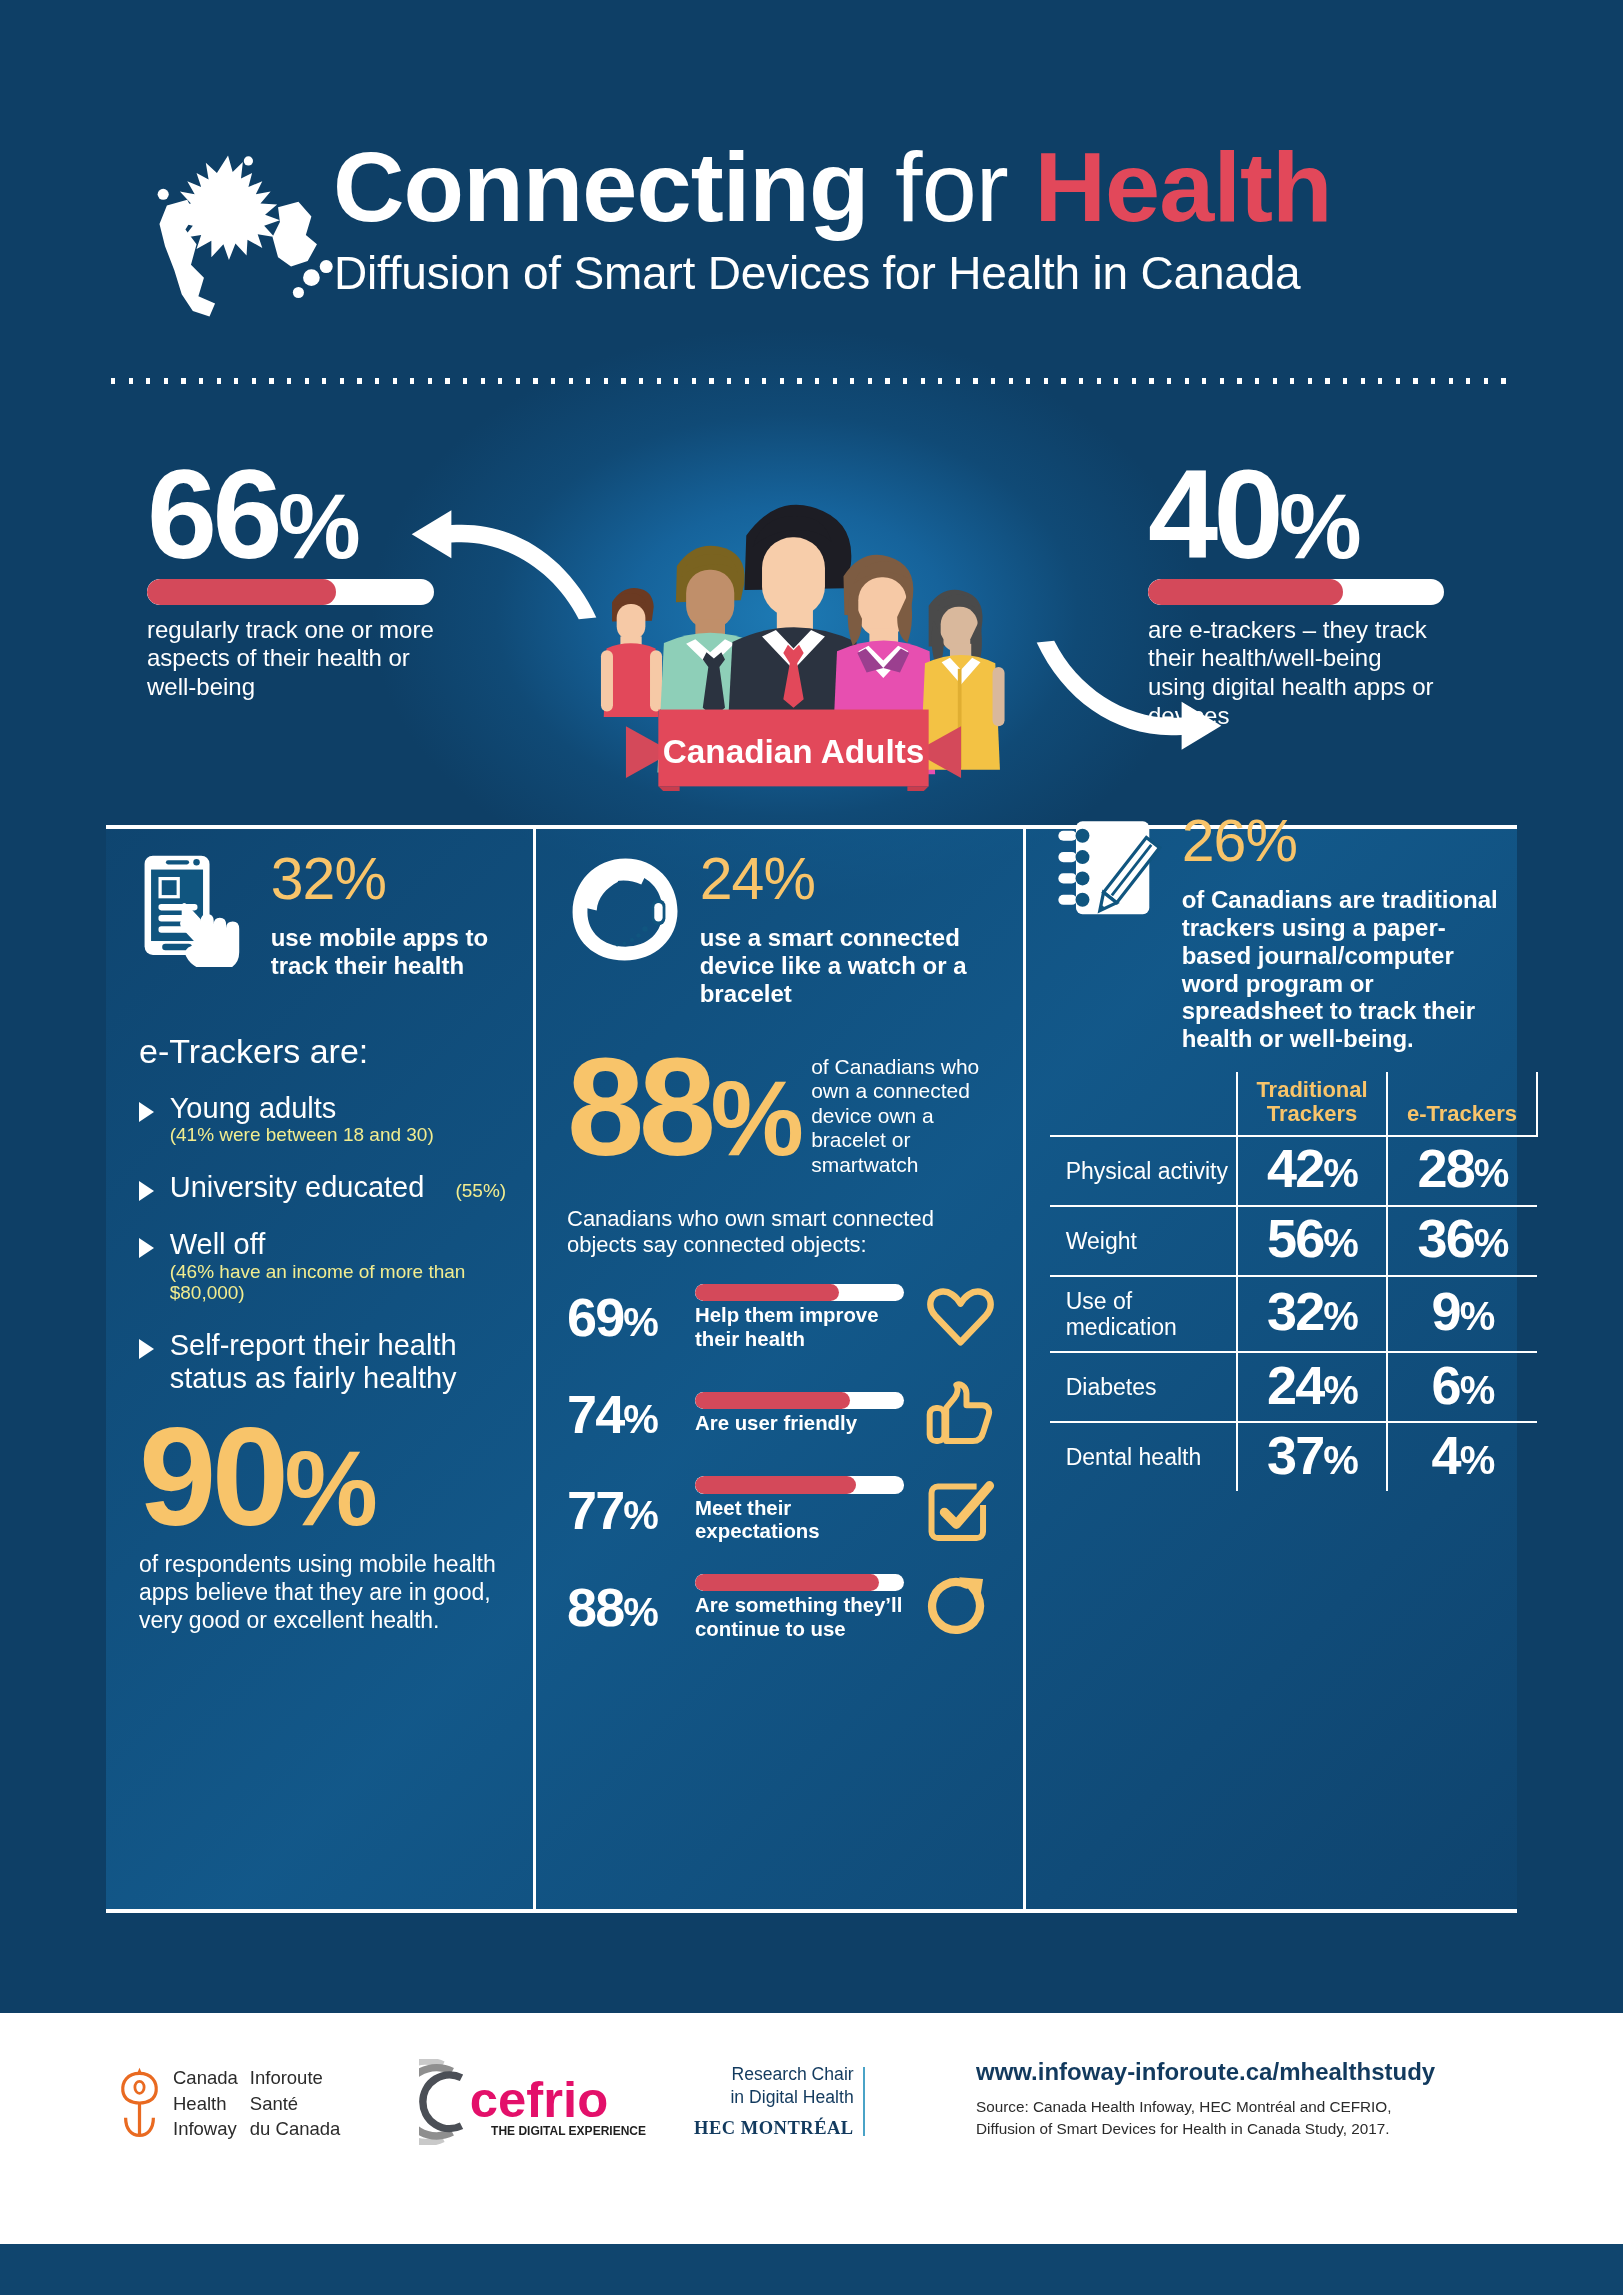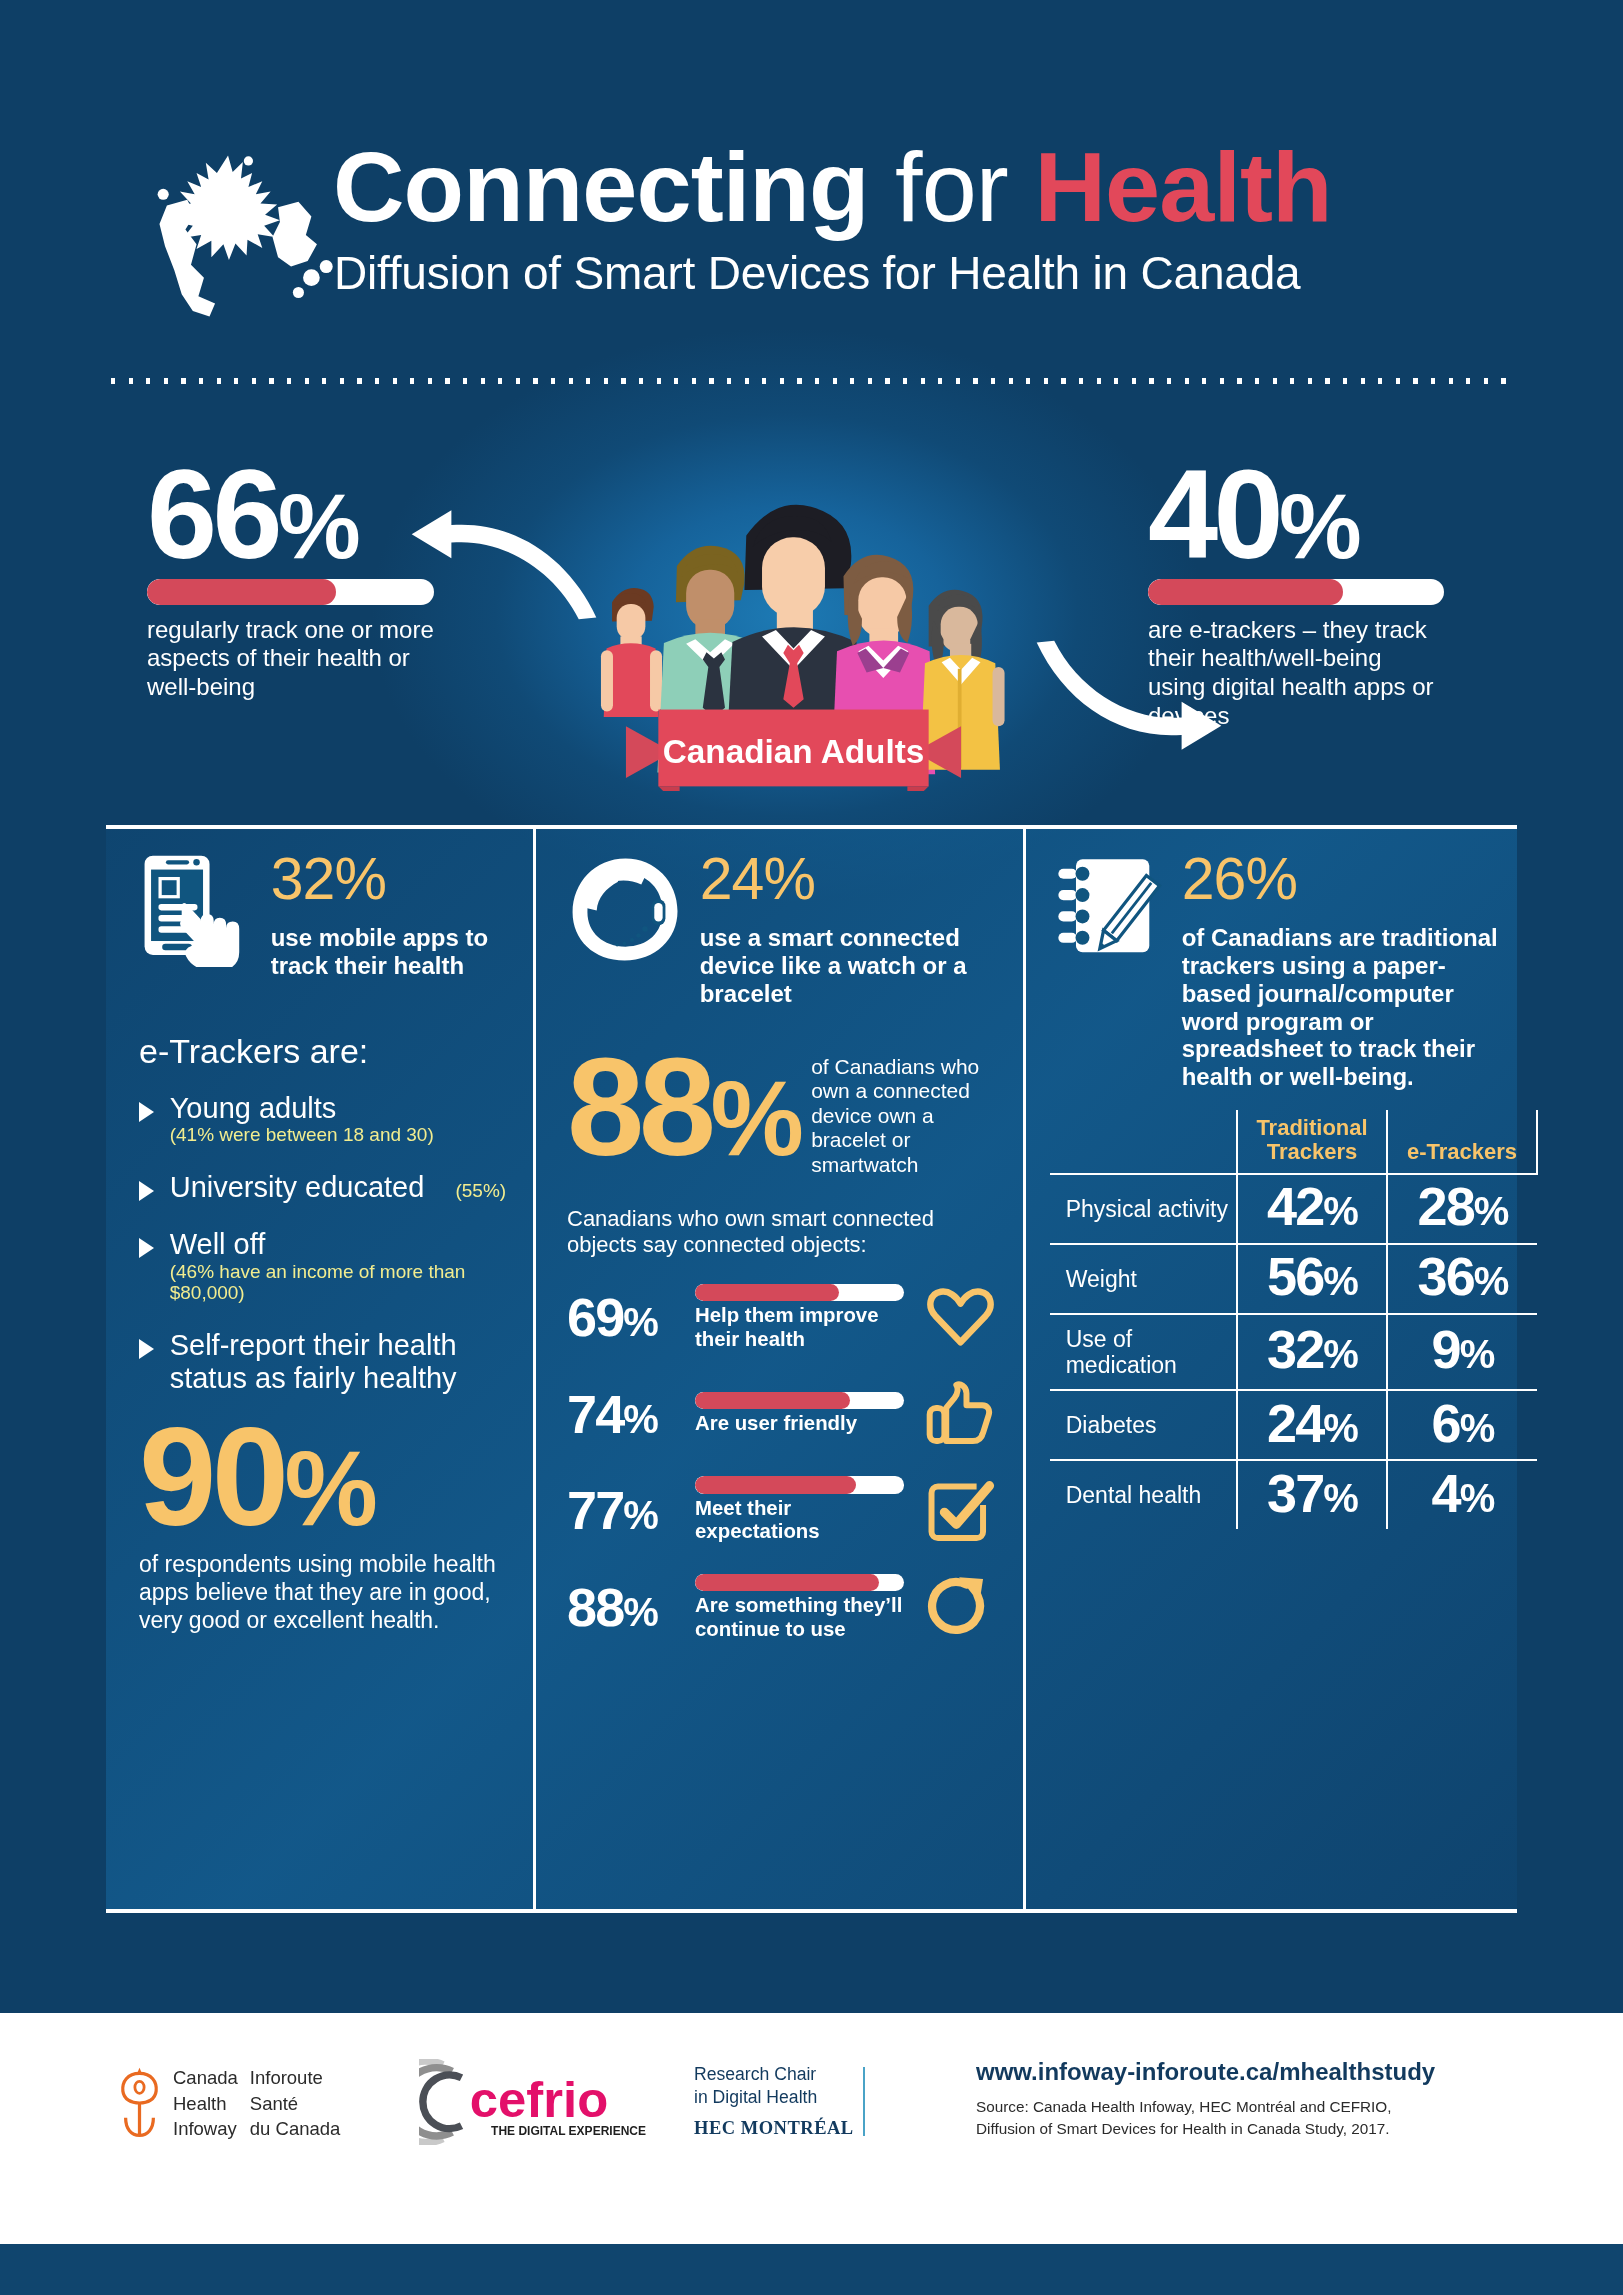--- a/index.html
+++ b/index.html
@@ -85,21 +85,21 @@
   
   .rule-top  { position:absolute; left:106px; top:825px; width:1411px; height:4.2px; background:#fff; }
   .rule-bot  { position:absolute; left:106px; top:1909px; width:1411px; height:4.2px; background:#fff; }
   .rule-v1   { position:absolute; left:533px; top:828px; width:3.2px; height:1081px; background:#fff; }
   .rule-v2   { position:absolute; left:1023px; top:828px; width:3.2px; height:1081px; background:#fff; }
 
   
   .col { position:absolute; }
   #col1 { left:139px; top:851px; width:379px; }
   #col2 { left:567px; top:851px; width:437px; }
-  #col3 { left:1050px; top:851px; width:453px; }
+  #col3 { left:1050px; top:813px; width:453px; }
 
   .stat-row { display:flex; align-items:flex-start; gap:15.7px; }
   .stat-icon { flex:0 0 auto; }
   .stat-icon svg { display:block; }
   .stat-num-thin {
     font-size:59px; color:#f8c46a; font-weight:300; line-height:.95;
     letter-spacing:-0.9px; white-space:nowrap;
   }
   .stat-text { font-size:24px; color:#ffffff; font-weight:700; line-height:1.16; margin-top:17px; }
 
@@ -187,21 +187,21 @@
   #logo-infoway { left:118px; top:52px; display:flex; align-items:center; gap:12px; }
   #logo-infoway .mark { width:43px; height:74px; }
   #logo-infoway .mark svg { width:100%; height:100%; display:block; }
   #logo-infoway .words { display:flex; gap:12px; font-size:18.5px; color:#2b2b2b; line-height:1.38; }
   #logo-infoway .words div { white-space:nowrap; }
 
   #logo-cefrio { left:419px; top:46px; width:231px; height:86px; }
   #logo-cefrio svg { width:100%; height:100%; display:block; }
 
   #logo-hec { left:694px; top:50px; display:flex; align-items:center; gap:9.3px; }
-  #logo-hec .lines { text-align:left; font-size:17.6px; color:#123a5e; line-height:1.30; }
+  #logo-hec .lines { text-align:right; font-size:17.6px; color:#123a5e; line-height:1.30; }
   #logo-hec .mont { font-size:18.5px; font-weight:bold; color:#123a5e; letter-spacing:0.5px; margin-top:7.4px;font-family:Liberation Serif, serif; }
   #logo-hec .vrule { width:1.9px; height:69px; background:#4aa3c7; }
 
   #foot-text { left:976px; top:45px; width:578px; }
   #foot-text .url { font-size:24px; font-weight:bold; color:#123a5e; white-space:nowrap; }
   #foot-text .src { margin-top:10.2px; font-size:15.3px; color:#2b2b2b; line-height:1.45; }
 
   .bottom-strip { position:absolute; left:0; top:2244px; width:100%; height:51px; background:#10456e; }
 </style>
 </head>

